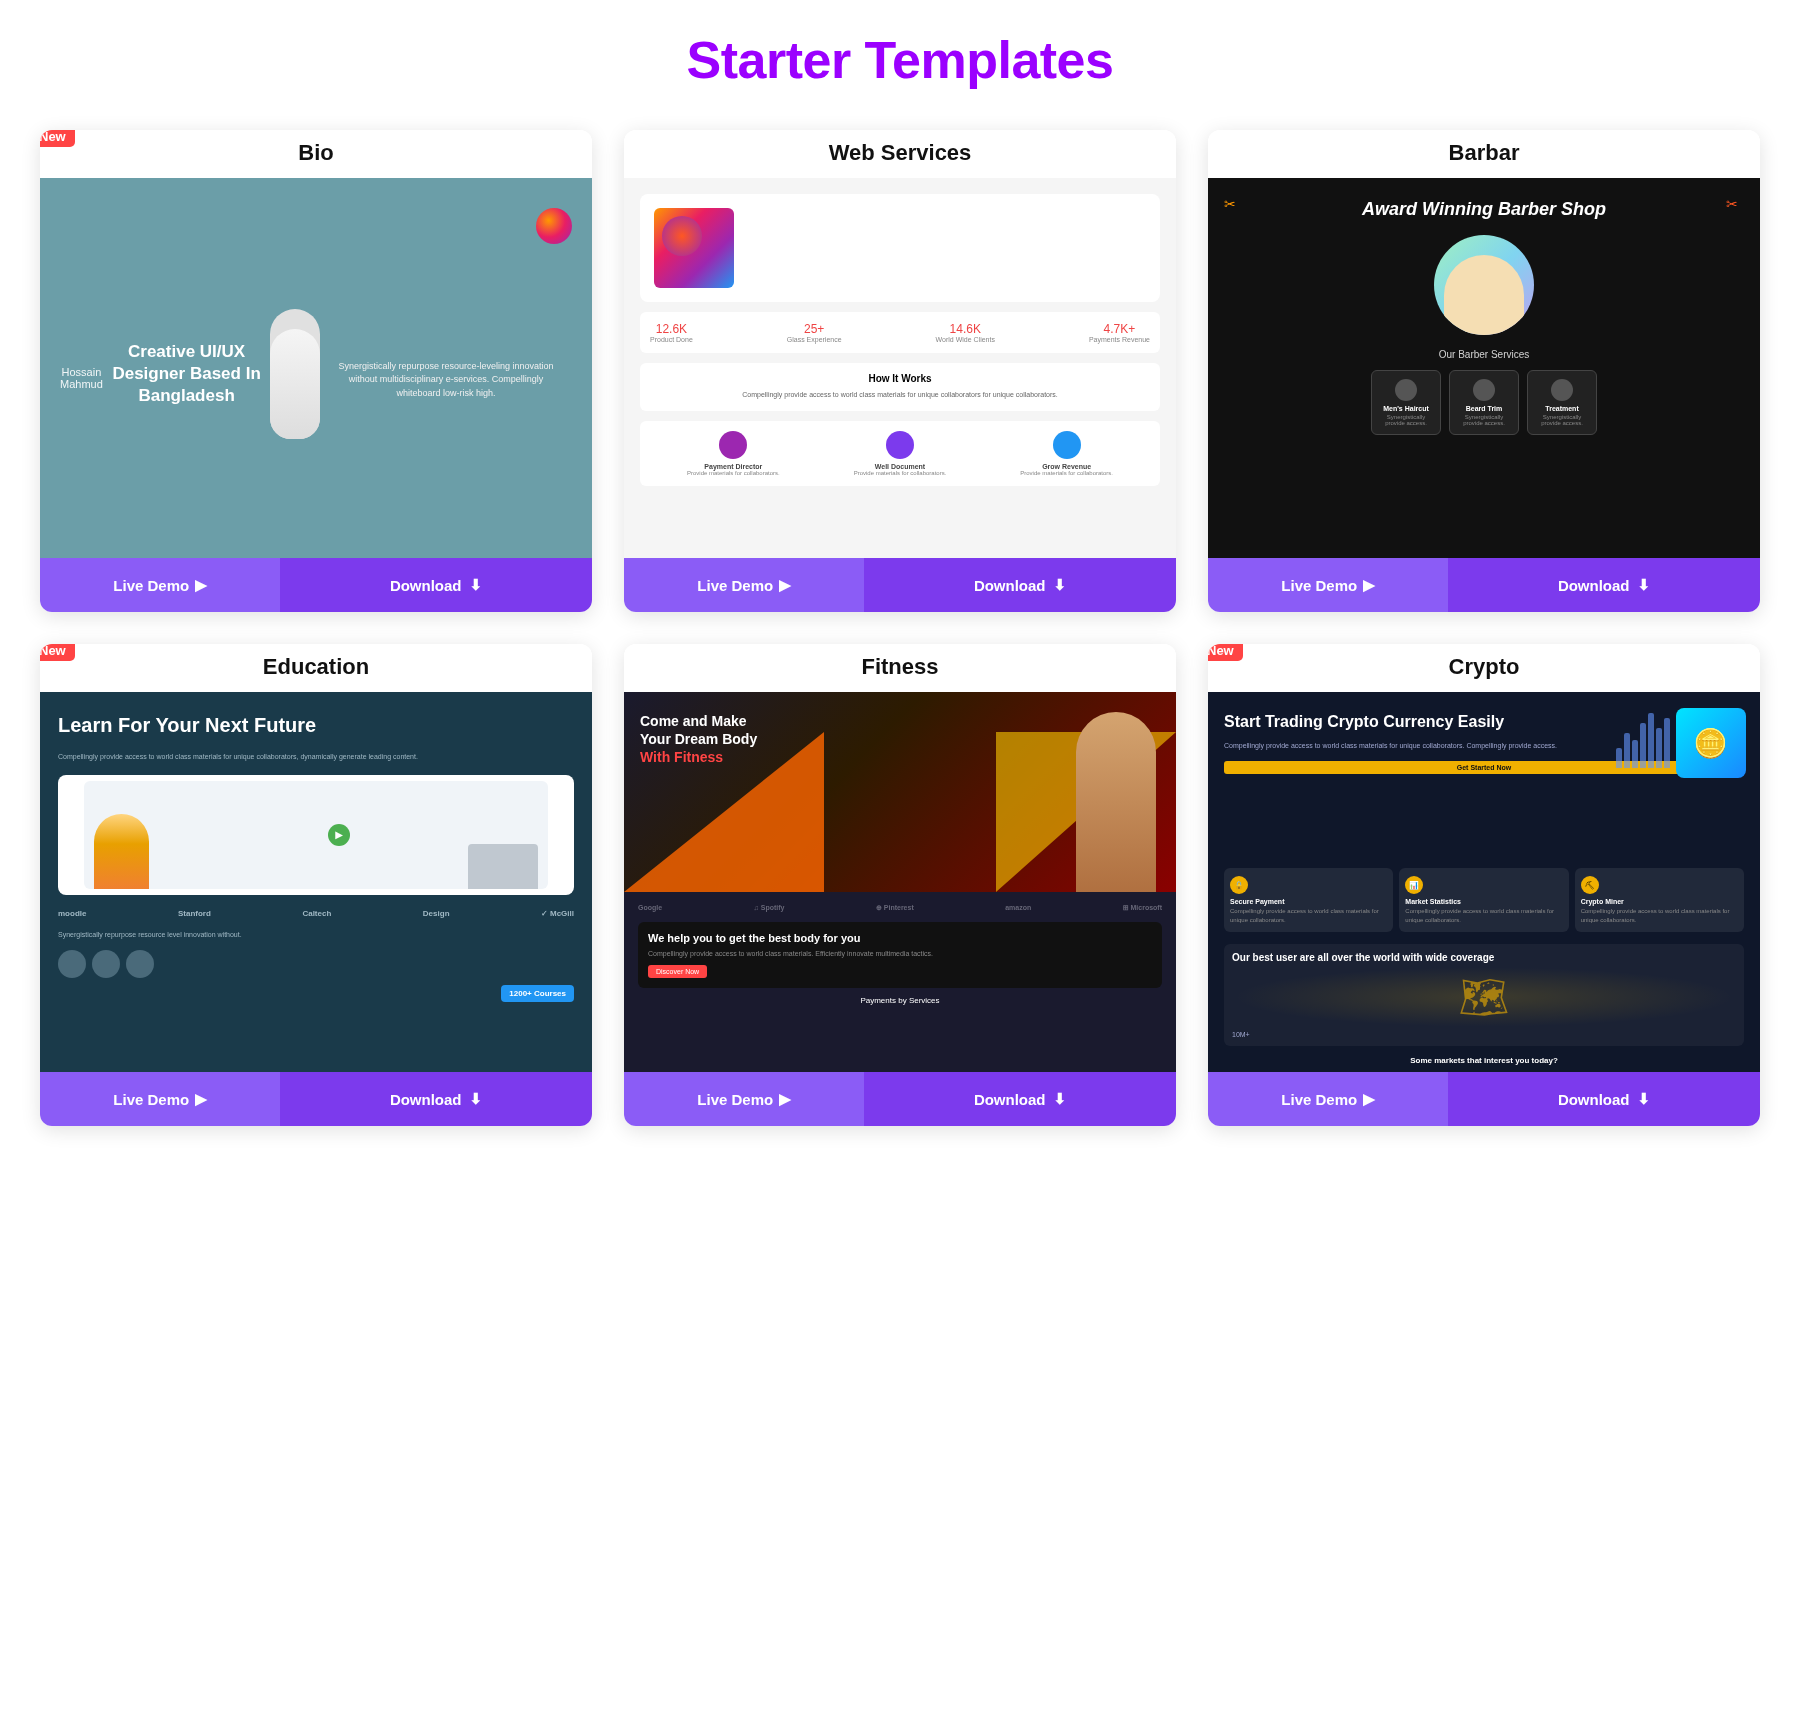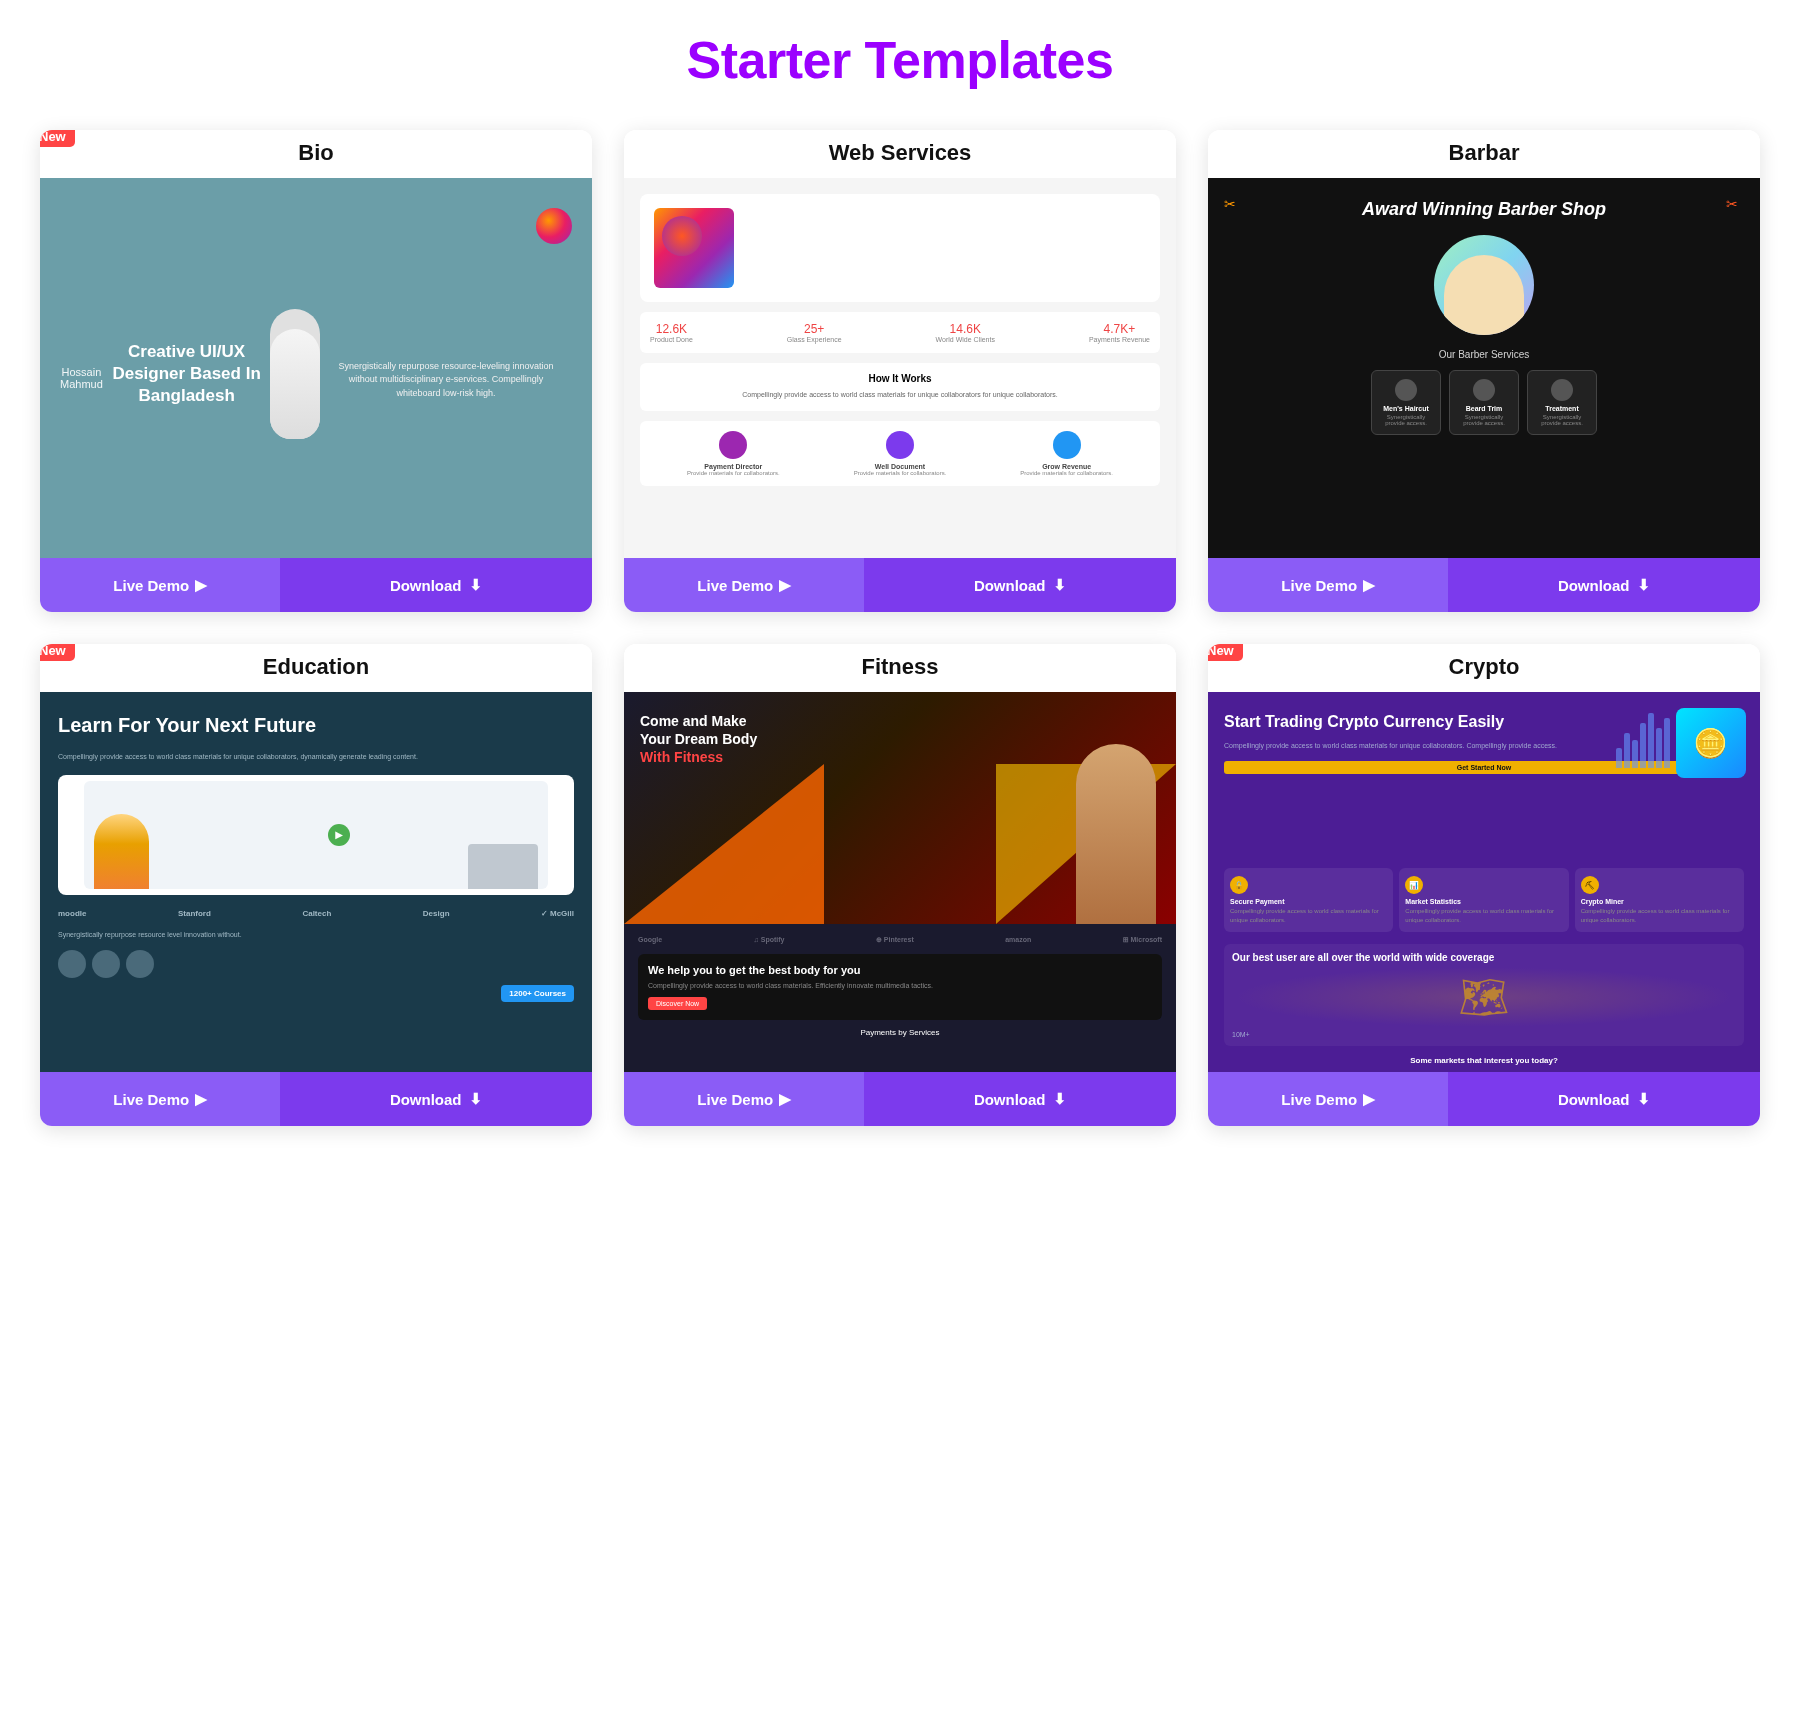--- a/index.html
+++ b/index.html
@@ -263,21 +263,21 @@
     .fit-preview {
       background: #1a1a2e;
       width: 100%; height: 100%;
       display: flex; flex-direction: column;
       padding: 0;
       position: relative;
       overflow: hidden;
     }
     .fit-hero {
       position: relative;
-      height: 232px;
+      height: 200px;
       background: linear-gradient(135deg, #1a1a2e 0%, #2d1b00 40%, #8B0000 100%);
       overflow: hidden;
     }
     .fit-triangle1 {
       position: absolute; bottom: 0; left: 0;
       width: 0; height: 0;
       border-style: solid;
       border-width: 0 0 160px 200px;
       border-color: transparent transparent #ff6600 transparent;
       opacity: 0.8;
@@ -317,21 +317,21 @@
     .fit-section-btn { background: #f44; color: #fff; border: none; border-radius: 3px; font-size: 7px; padding: 3px 8px; margin-top: 5px; }
     .fit-explore { color: #fff; font-size: 8px; text-align: center; margin-top: 6px; }
     .fit-insane {
       font-size: 22px; font-weight: 900; color: #ff4444;
       font-style: italic; text-align: center;
       letter-spacing: 2px;
     }
 
     
     .crypto-preview {
-      background: #4c1d95;
+      background: #0f172a;
       width: 100%; height: 100%;
       display: flex; flex-direction: column;
       padding: 20px 16px 12px;
       position: relative;
       justify-content: space-between;
     }
     .crypto-title { color: #fff; font-size: 16px; font-weight: 800; line-height: 1.3; margin-bottom: 8px; }
     .crypto-desc { font-size: 7px; color: #a0a8d0; line-height: 1.5; margin-bottom: 10px; }
     .crypto-btn { background: #f0b000; color: #111; font-size: 7px; font-weight: 700; border: none; border-radius: 3px; padding: 3px 10px; margin-bottom: 14px; }
     .crypto-coin {

